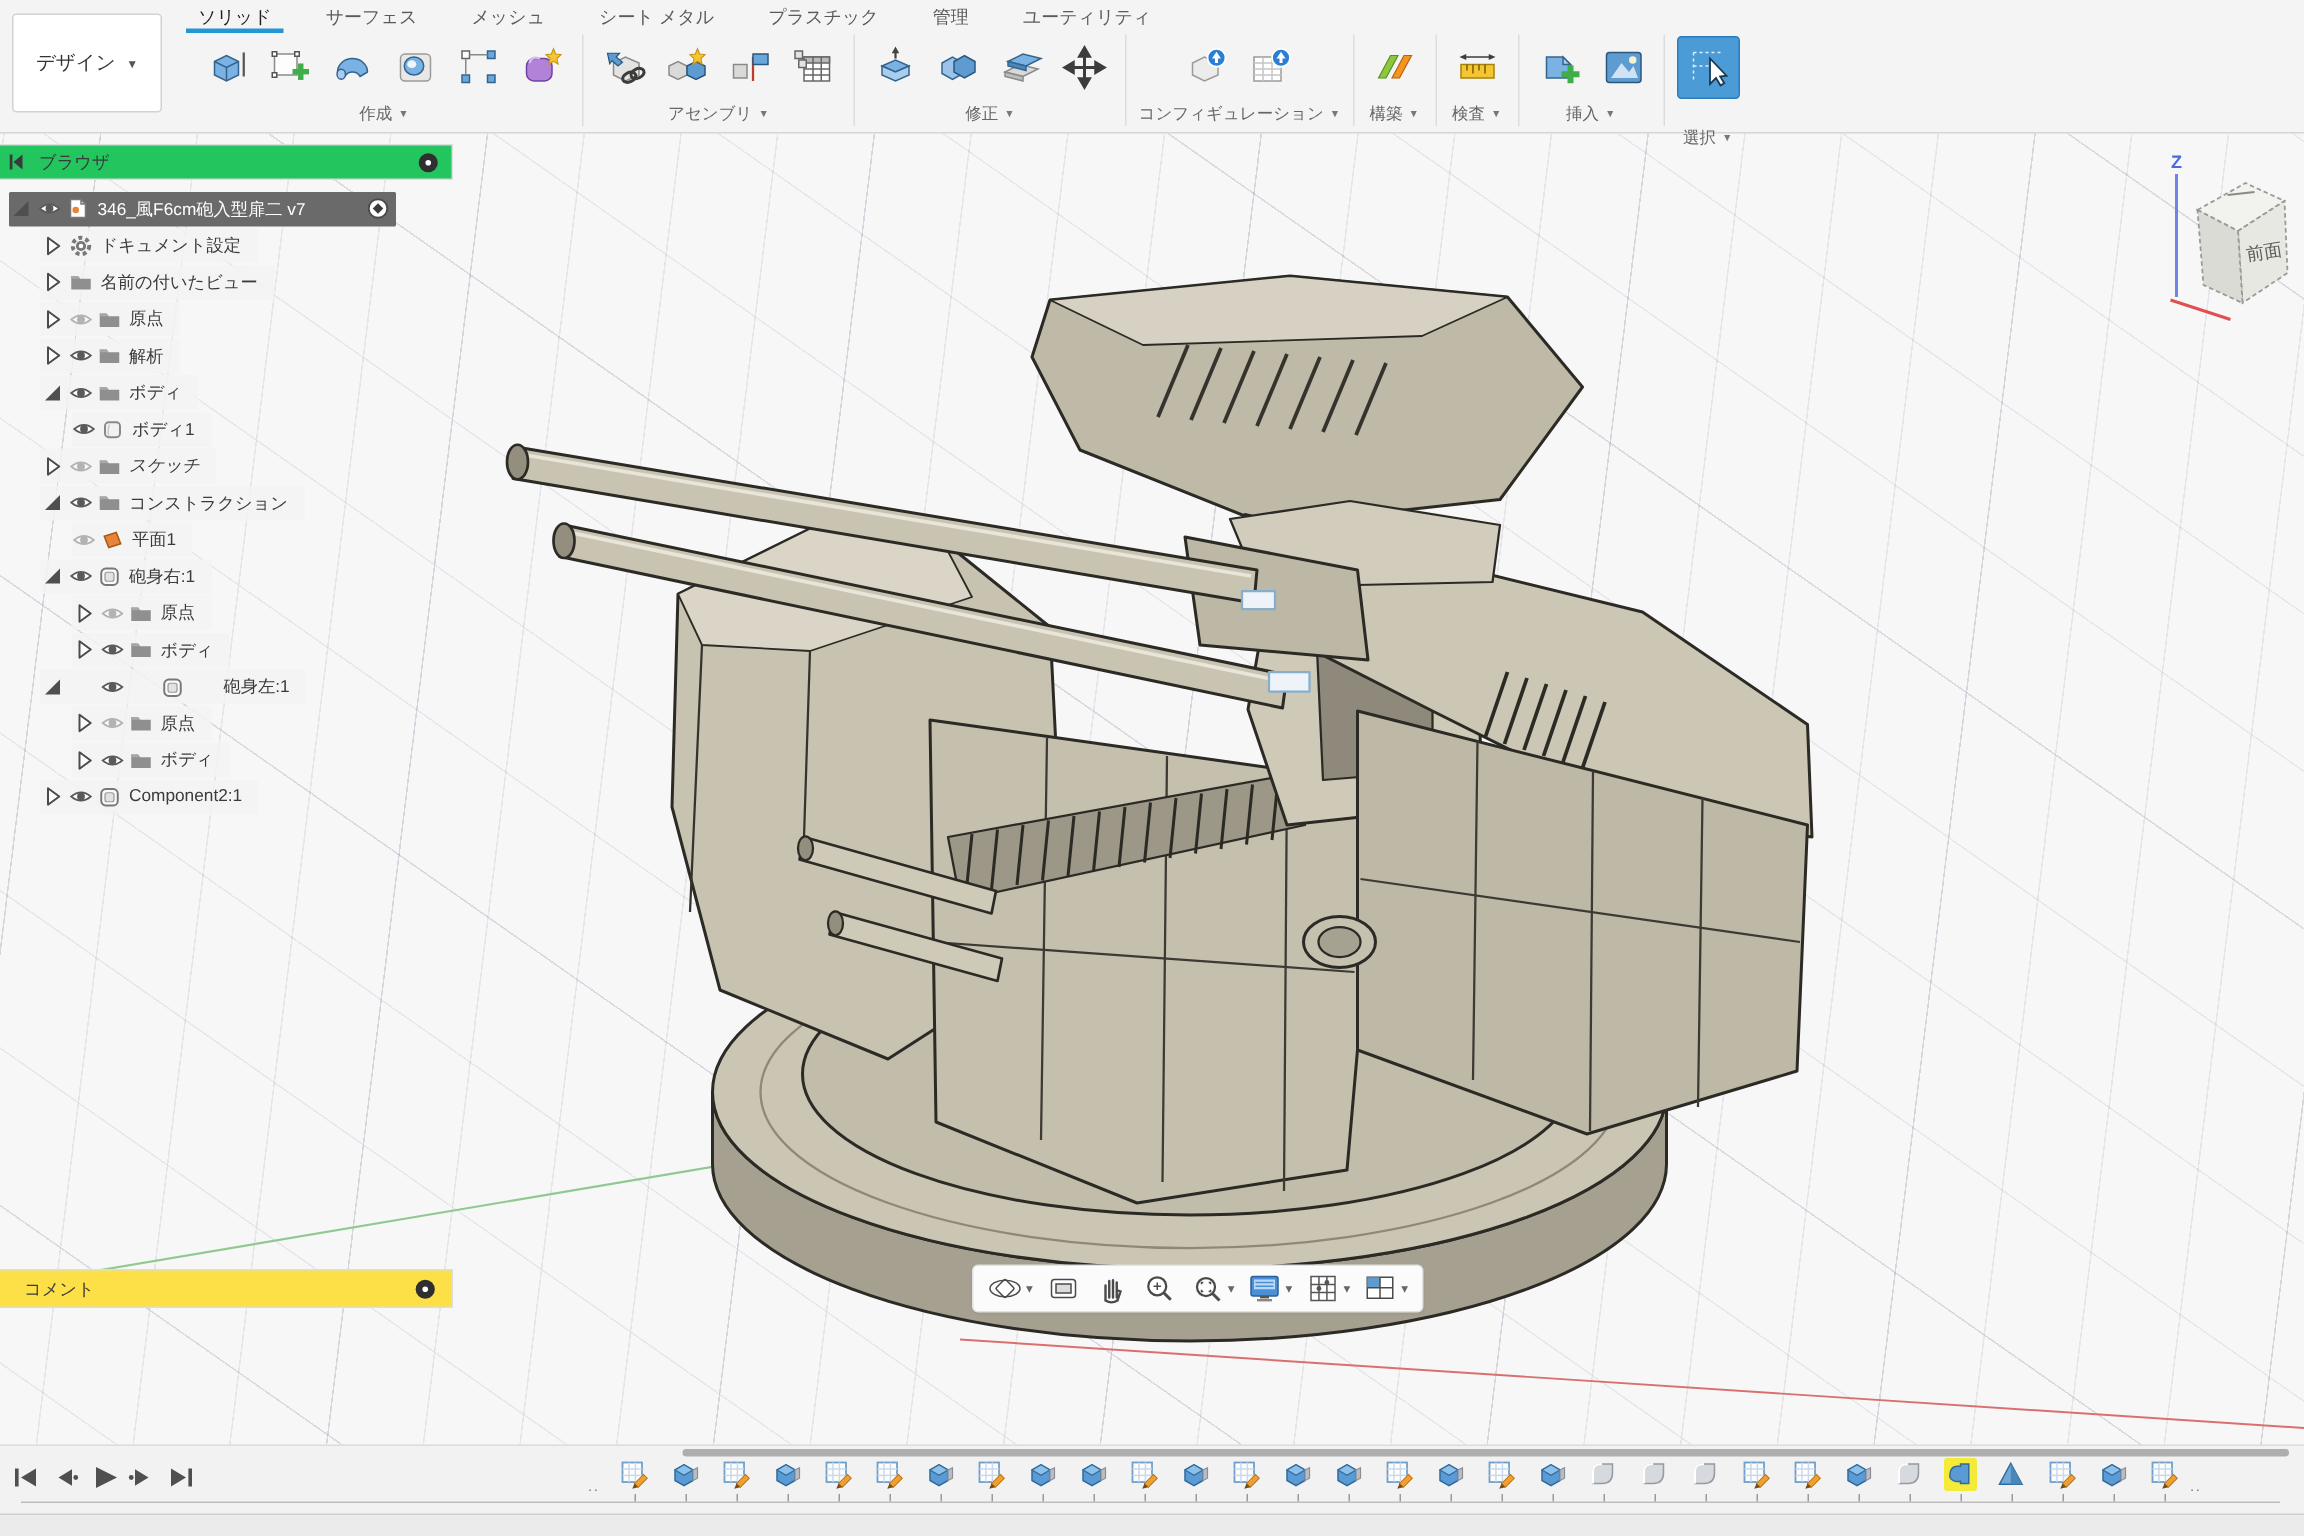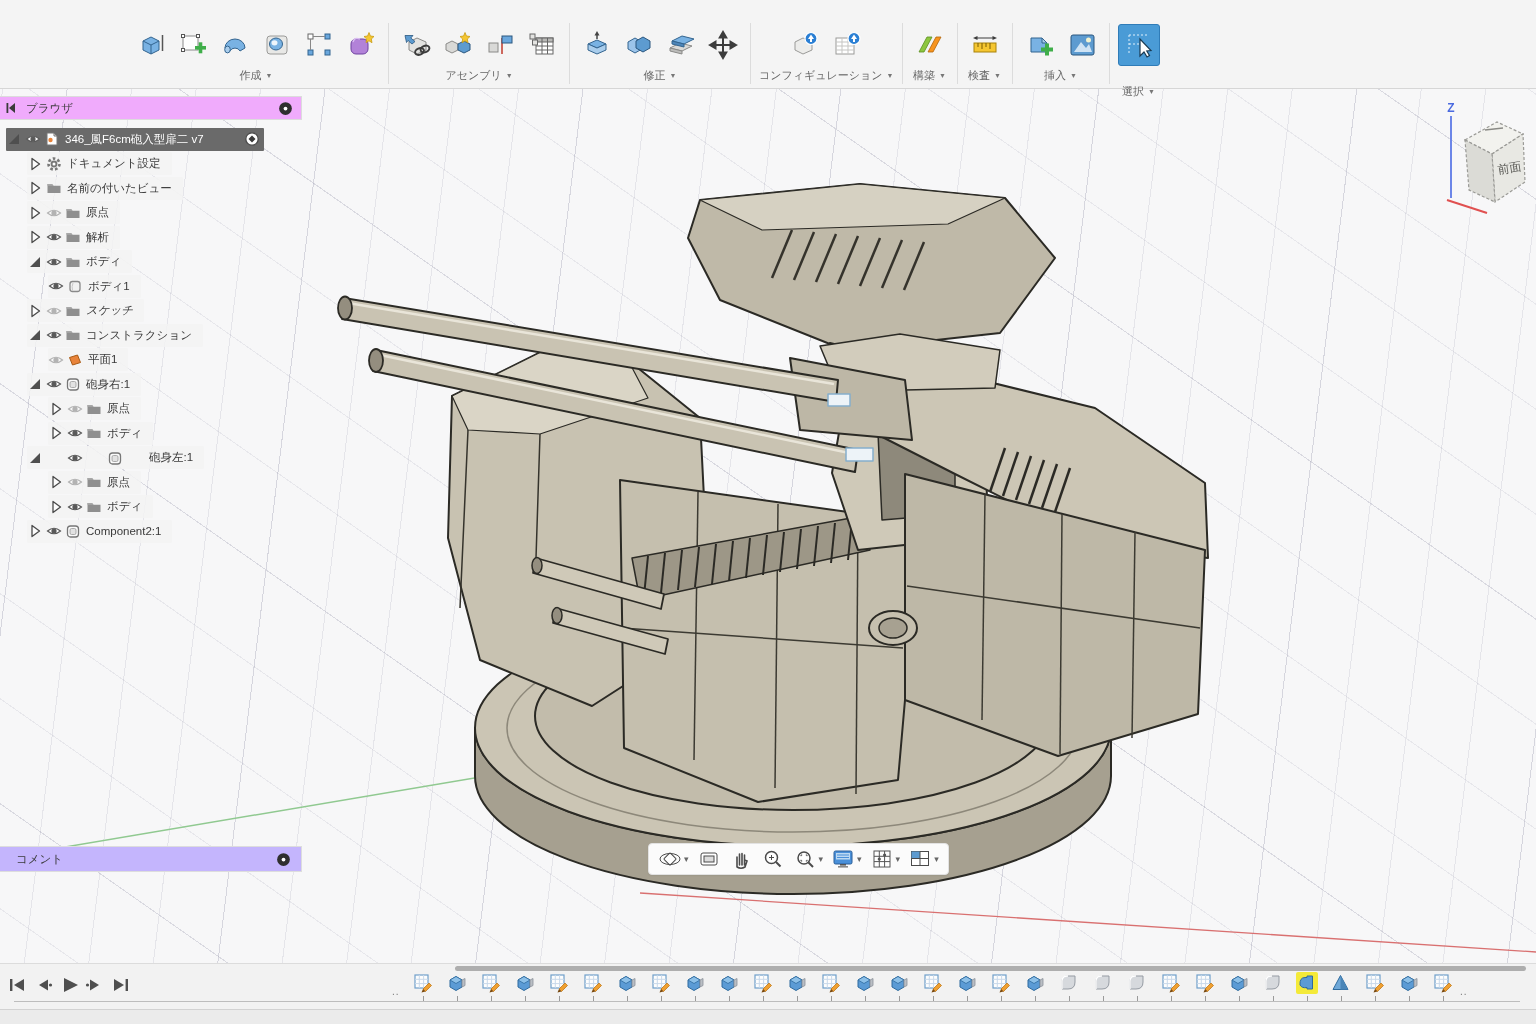--- a/index.html
+++ b/index.html
@@ -32,34 +32,34 @@
   .grid{position:absolute;left:-400px;top:-400px;right:-400px;bottom:-400px;
     background-image:
       repeating-linear-gradient(97deg, rgba(135,135,160,0.16) 0 1px, transparent 1px 64px),
       repeating-linear-gradient(35deg, rgba(135,135,160,0.14) 0 1px, transparent 1px 86px),
       repeating-linear-gradient(97deg, rgba(110,110,140,0.13) 0 1px, transparent 1px 256px),
       repeating-linear-gradient(35deg, rgba(110,110,140,0.12) 0 1px, transparent 1px 344px);}
   .modelsvg{position:absolute;left:0;top:0;}
   .viewcube{position:absolute;right:6px;top:10px;}
   
   .browser{position:absolute;left:0;top:96px;width:302px;z-index:20;}
-  .phead{height:22px;background:#f0abfc;border:1px solid #dcdcdc;border-left:none;
+  .phead{height:22px;background:#22c55e;border:1px solid #dcdcdc;border-left:none;
     display:flex;align-items:center;padding:0 8px 0 4px;font-size:11.5px;color:#3a3a3a;gap:6px;}
   .phead .ptitle{flex:1;}
   .btree{padding:6px 0 0 2px;}
   .brow{display:flex;align-items:center;height:23px;margin:1.5px 0;gap:3px;
     background:rgba(243,243,243,0.85);width:fit-content;padding-right:9px;border-radius:1px;
     font-size:11.5px;color:#3a3a3a;justify-content:center;}
   .brow.sel{background:#6a6a6a;color:#fff;width:254px;padding-right:4px;}
   .bicon16{width:16px;height:16px;flex:0 0 16px;display:flex;align-items:center;justify-content:center;}
   .dim{opacity:0.42;}
   .blabel{white-space:nowrap;padding:0 2px;}
   .radio{margin-left:auto;}
   
-  .comments{position:absolute;left:0;top:846px;width:302px;height:26px;background:#c4b5fd;
+  .comments{position:absolute;left:0;top:846px;width:302px;height:26px;background:#fde047;
     border:1px solid #ddd;border-left:none;display:flex;align-items:center;
     padding:0 10px 0 16px;font-size:11.5px;color:#3a3a3a;z-index:20;box-sizing:border-box;}
   .comments .ptitle{flex:1;}
   
   .navbar{position:absolute;left:648px;top:843px;height:30px;background:#fbfbfb;
     border:1px solid #e2e2e2;border-radius:4px;display:flex;align-items:center;
     padding:0 6px;gap:2px;z-index:20;box-shadow:0 1px 2px rgba(0,0,0,0.06);}
   .nbtn{height:26px;display:flex;align-items:center;padding:0 3px;border-radius:3px;}
   .nbtn.has-caret::after{content:"▾";font-size:9px;color:#666;margin-left:2px;}
   
@@ -191,20 +191,47 @@
         <polygon points="30,42 62,24 88,36 57,56" fill="#f2f2ee"></polygon>
         <polygon points="57,56 88,36 90,84 60,104" fill="#e8e8e3"></polygon>
         <polygon points="30,42 57,56 60,104 34,92" fill="#dbdbd6"></polygon>
       </g>
       <line x1="50" y1="32" x2="68" y2="30" stroke="#8a8a86" stroke-width="1.5"></line>
       <text x="75" y="74" font-size="12" fill="#5a5a56" text-anchor="middle" transform="rotate(-9 75 74)">前面</text>
     </svg>
   </div>
 
   <div class="toolbar">
+    <div class="design-btn">
+      <span>デザイン</span>
+      <span class="dcaret">▼</span>
+    </div>
+    <div class="tabs" id="tabs">
+        <div class="tab active">
+          <span>ソリッド</span>
+        </div>
+        <div class="tab">
+          <span>サーフェス</span>
+        </div>
+        <div class="tab">
+          <span>メッシュ</span>
+        </div>
+        <div class="tab">
+          <span>シート メタル</span>
+        </div>
+        <div class="tab">
+          <span>プラスチック</span>
+        </div>
+        <div class="tab">
+          <span>管理</span>
+        </div>
+        <div class="tab">
+          <span>ユーティリティ</span>
+        </div>
+      </div>
     <div class="groups" id="groups">
         <div class="group">
           <div class="gicons">
             <div class="ticon tool-extrude">
               <svg width="30" height="30" viewBox="0 0 30 30">
                 <polygon points="7,11 15,7 23,11 23,20 15,24 7,20" fill="#79b2e3" stroke="#33648f"></polygon>
                 <polyline points="7,11 15,15 23,11" fill="none" stroke="#33648f"></polyline>
                 <line x1="15" y1="15" x2="15" y2="24" stroke="#33648f"></line>
                 <line x1="26.5" y1="5" x2="26.5" y2="21" stroke="#555" stroke-width="1.5"></line>
               </svg>

